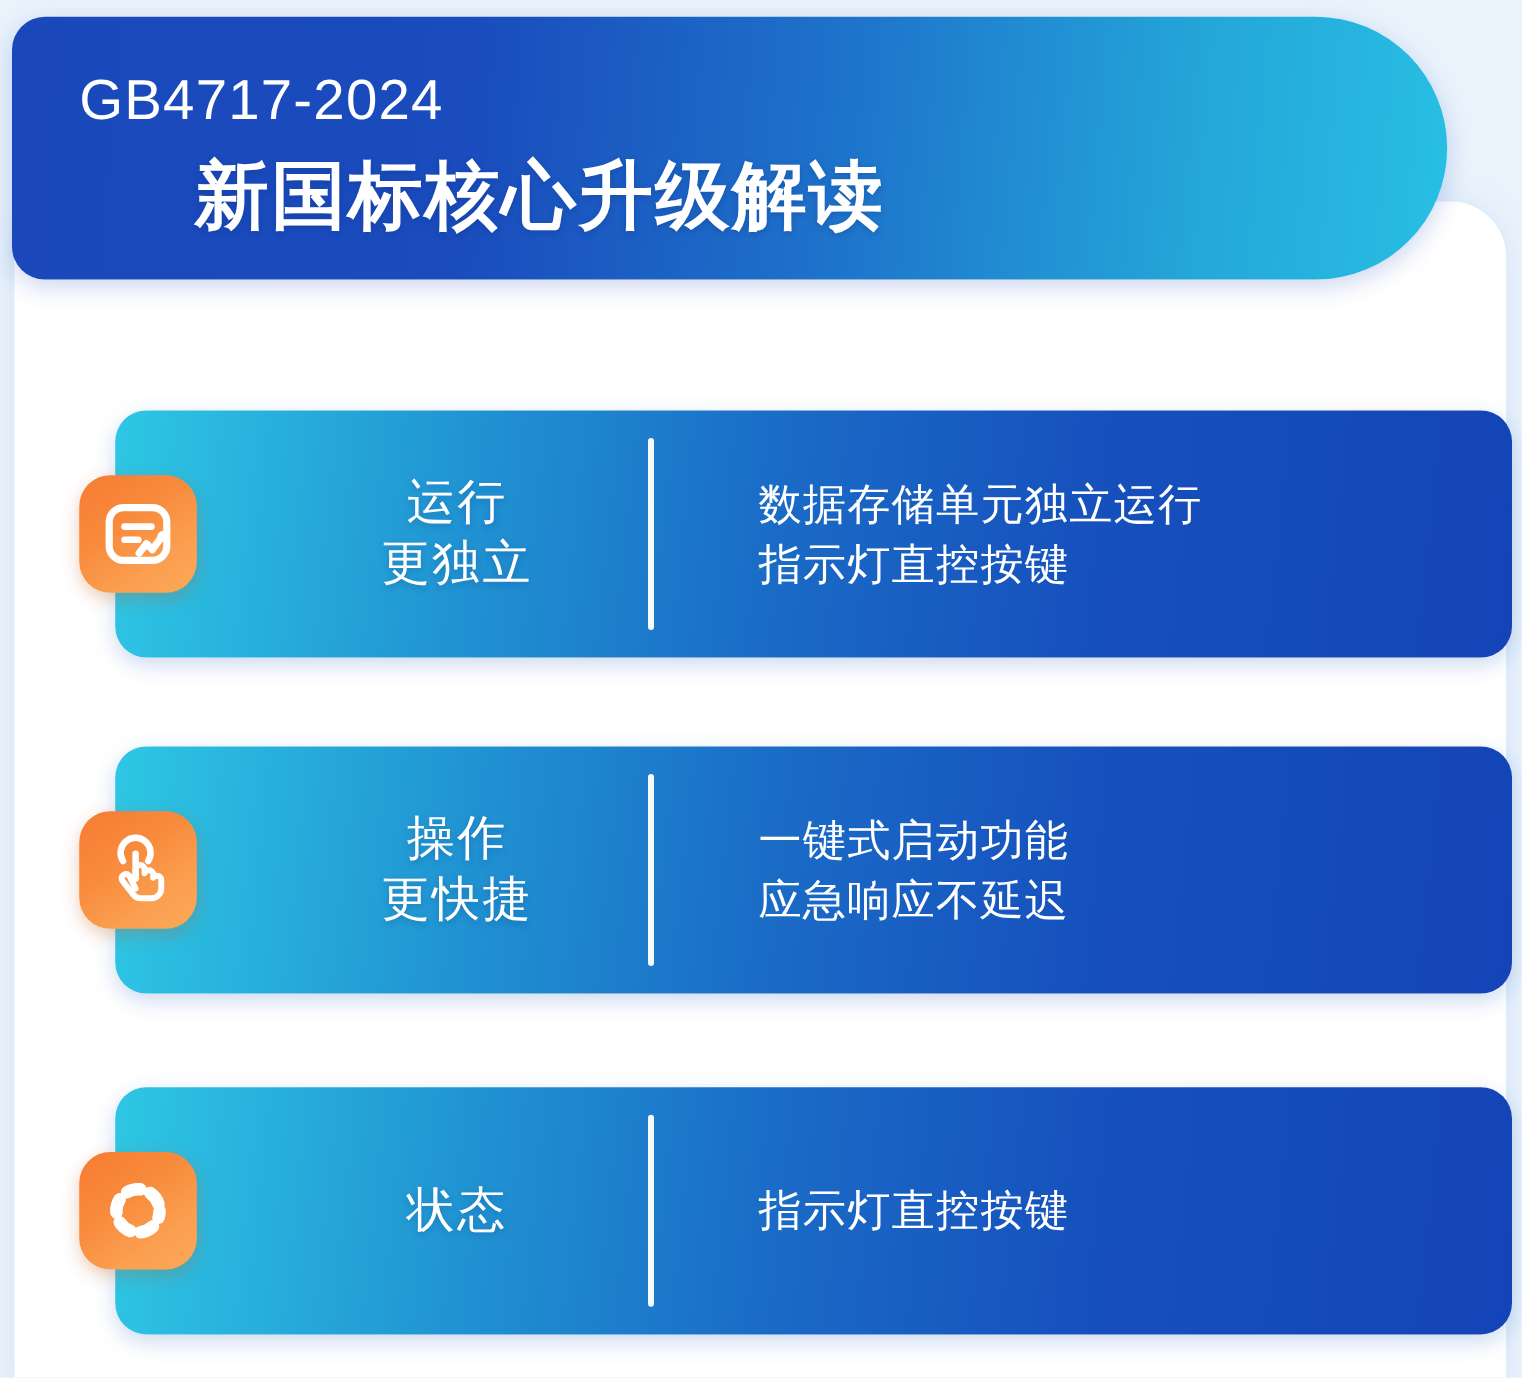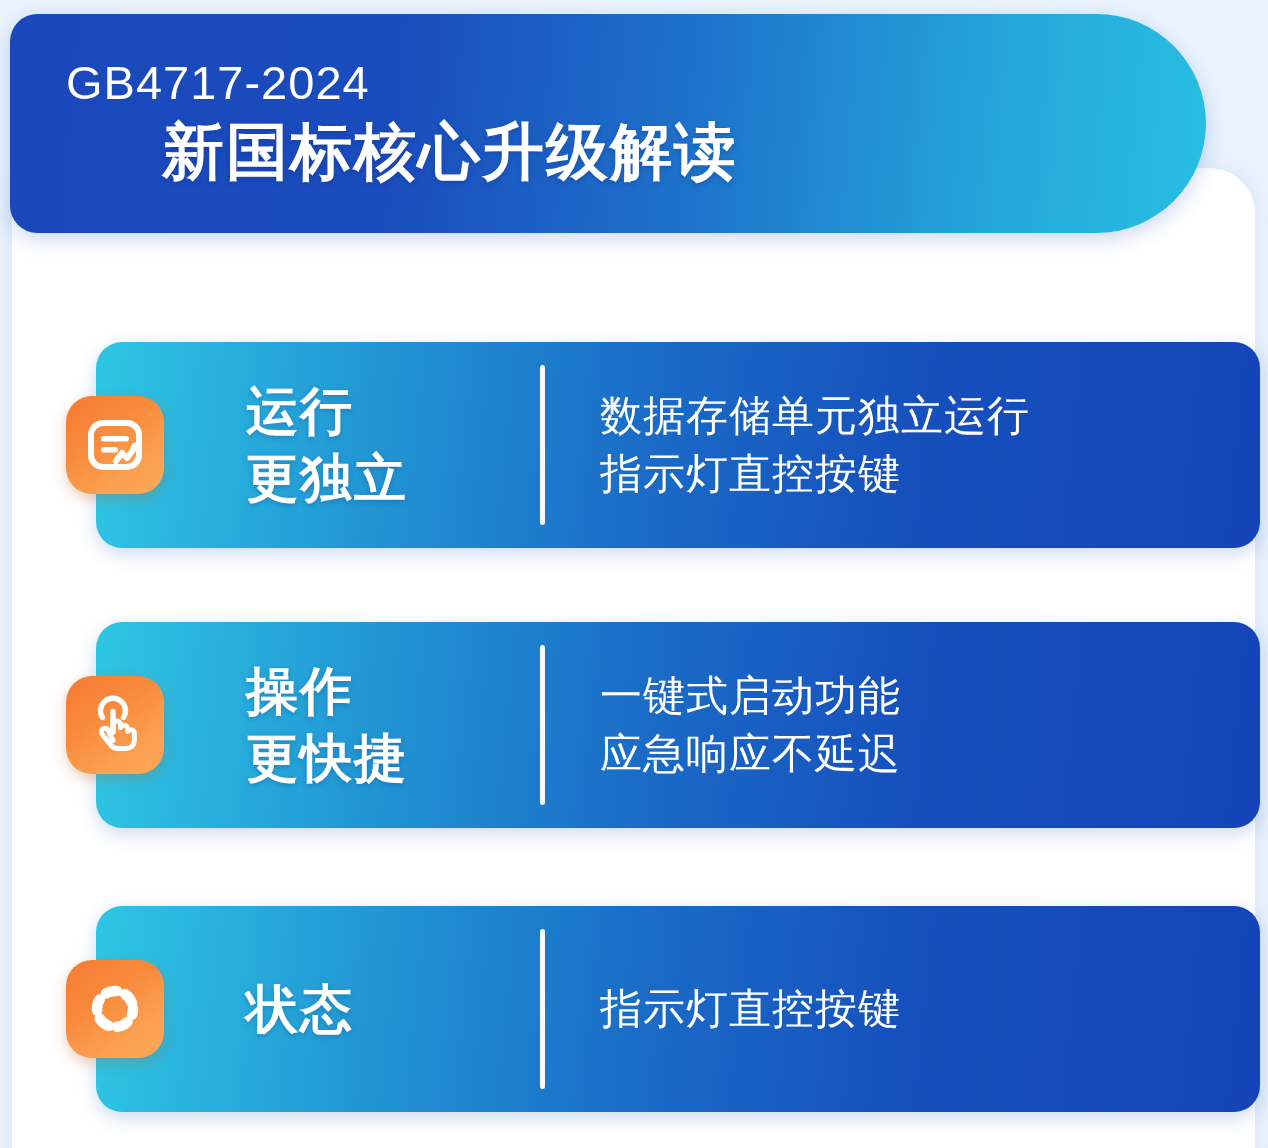--- a/index.html
+++ b/index.html
@@ -54,21 +54,21 @@
   .header-code {
     font-size:47px;
     font-weight:300;
     letter-spacing:1px;
     color:#ffffff;
     line-height:1.08;
     white-space:nowrap;
   }
 
   .header-title {
-    margin-top:8px;
+    margin-top:20px;
     margin-left:96px;
     font-size:62px;
     font-weight:bold;
     letter-spacing:2px;
     color:#ffffff;
     line-height:1.12;
     white-space:nowrap;
     text-shadow:0 2px 5px rgba(10,40,110,0.28);
   }
 
@@ -111,23 +111,24 @@
   }
   .icon-tile svg { display:block; }
 
   
   .card-keyword {
     position:absolute;
     left:150px;
     top:50%;
     transform:translateY(-50%);
     width:270px;
-    color:#ffffff;
-    font-size:52px;
-    font-weight:bold;
+    text-align:center;
+    color:#ffffff;
+    font-size:40px;
+    font-weight:normal;
     line-height:1.28;
     letter-spacing:2px;
     text-shadow:0 2px 5px rgba(10,45,120,0.25);
   }
 
   
   .card-divider {
     position:absolute;
     left:444px;
     top:50%;
@@ -135,25 +136,25 @@
     width:5px;
     height:160px;
     background:#ffffff;
     border-radius:3px;
     opacity:0.96;
   }
 
   
   .card-desc {
     position:absolute;
-    left:504px;
-    top:50%;
-    transform:translateY(-50%);
-    color:#ffffff;
-    font-size:42px;
+    left:536px;
+    top:50%;
+    transform:translateY(-50%);
+    color:#ffffff;
+    font-size:36px;
     font-weight:400;
     line-height:1.38;
     letter-spacing:1px;
   }
   .card-desc .line { white-space:nowrap; }
 </style>
 </head>
 <body>
 
 <div id="poster">

